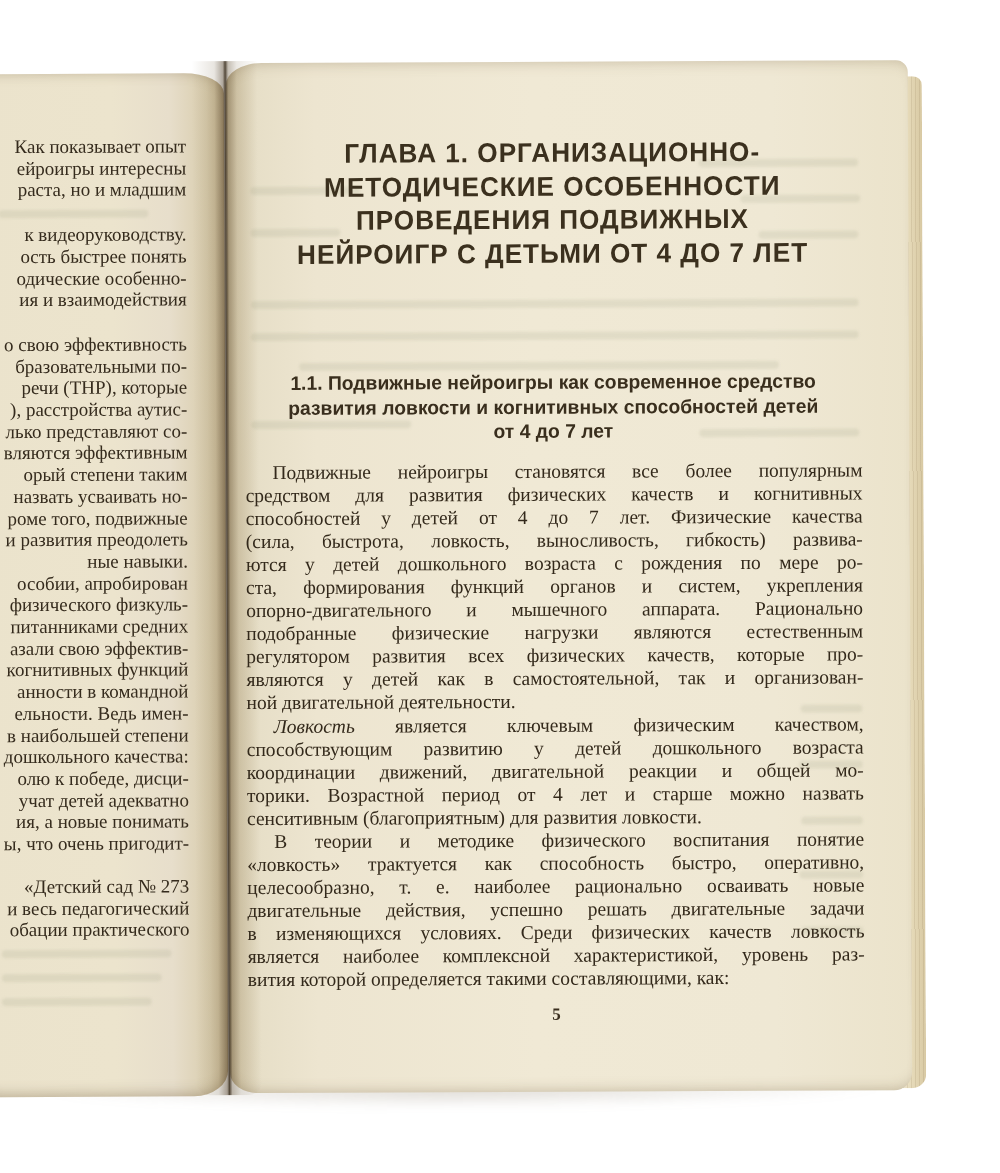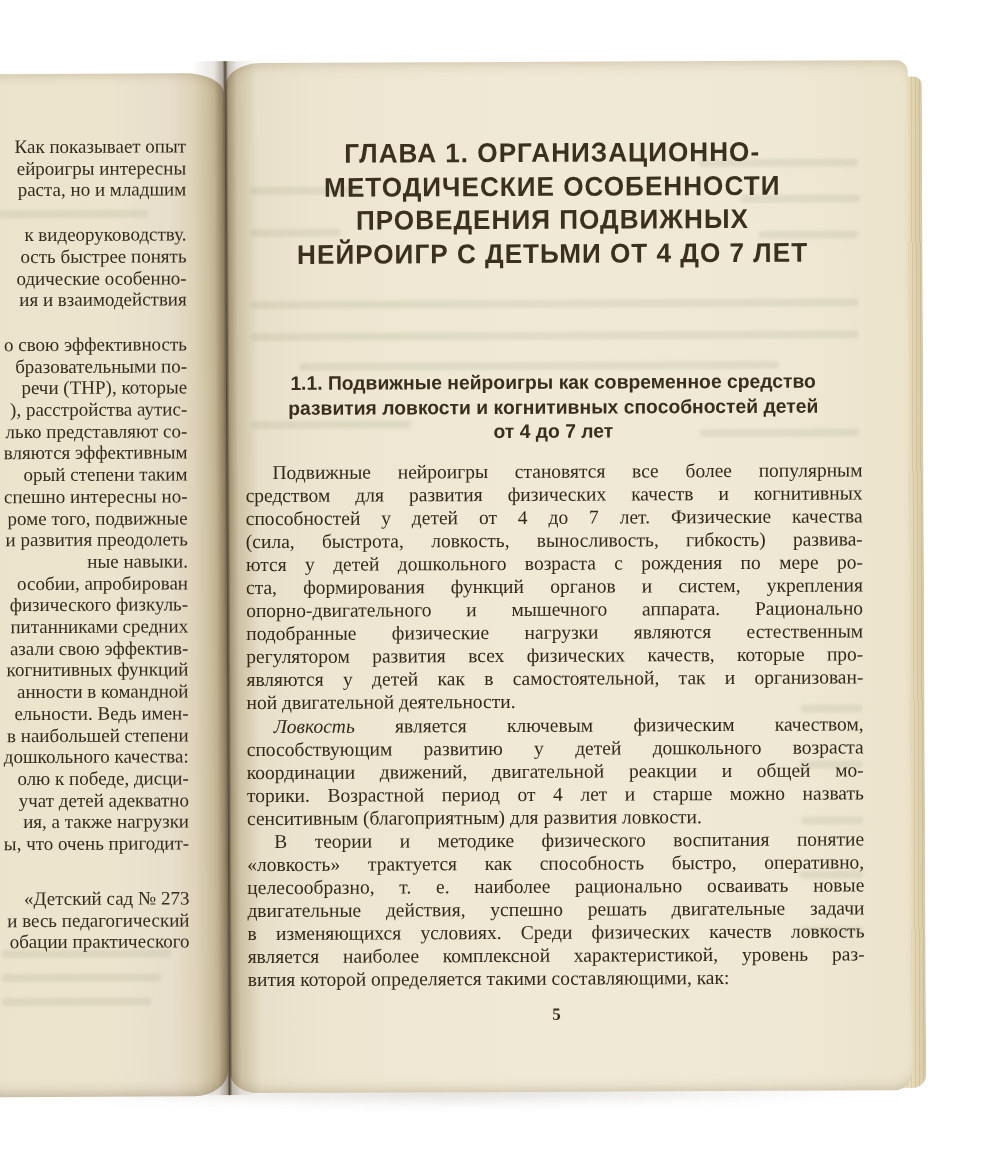--- a/index.html
+++ b/index.html
@@ -73,21 +73,21 @@
   .textlayer{position:absolute;z-index:4;}
 
   
   .left-text{
     left:0;top:134px;width:188px;
     color:#352b1d;font-size:19px;line-height:21.7px;
   }
   .left-text .ll{text-align:right;white-space:nowrap;}
   .lg-b{margin-top:23px;}
   .lg-c{margin-top:23px;}
-  .lg-d{margin-top:33px;}
+  .lg-d{margin-top:21px;}
 
   .chapter-title{
     left:246px;top:137px;width:616px;text-align:center;
     font-family:"Liberation Sans", sans-serif;font-weight:bold;
     font-size:27px;line-height:33.5px;letter-spacing:1px;
     color:#3b301e;
   }
   .chapter-title div{transform:scaleX(0.97);transform-origin:50% 50%;white-space:nowrap;}
 
   .section-title{
@@ -157,36 +157,36 @@
       <div class="ll">ия и взаимодействия</div>
     </div>
     <div class="lgroup lg-c">
       <div class="ll">о свою эффективность</div>
       <div class="ll">бразовательными по-</div>
       <div class="ll">речи (ТНР), которые</div>
       <div class="ll">), расстройства аутис-</div>
       <div class="ll">лько представляют со-</div>
       <div class="ll">вляются эффективным</div>
       <div class="ll">орый степени таким</div>
-      <div class="ll">спешно интересны но-</div>
+      <div class="ll">назвать усваивать но-</div>
       <div class="ll">роме того, подвижные</div>
       <div class="ll">и развития преодолеть</div>
       <div class="ll">ные навыки.</div>
       <div class="ll">особии, апробирован</div>
       <div class="ll">физического физкуль-</div>
       <div class="ll">питанниками средних</div>
       <div class="ll">азали свою эффектив-</div>
       <div class="ll">когнитивных функций</div>
       <div class="ll">анности в командной</div>
       <div class="ll">ельности. Ведь имен-</div>
       <div class="ll">в наибольшей степени</div>
       <div class="ll">дошкольного качества:</div>
       <div class="ll">олю к победе, дисци-</div>
       <div class="ll">учат детей адекватно</div>
-      <div class="ll">ия, а также нагрузки</div>
+      <div class="ll">ия, а новые понимать</div>
       <div class="ll">ы, что очень пригодит-</div>
     </div>
     <div class="lgroup lg-d">
       <div class="ll">«Детский сад № 273</div>
       <div class="ll">и весь педагогический</div>
       <div class="ll">обации практического</div>
     </div>
   </div>
 
   <div class="textlayer chapter-title">

